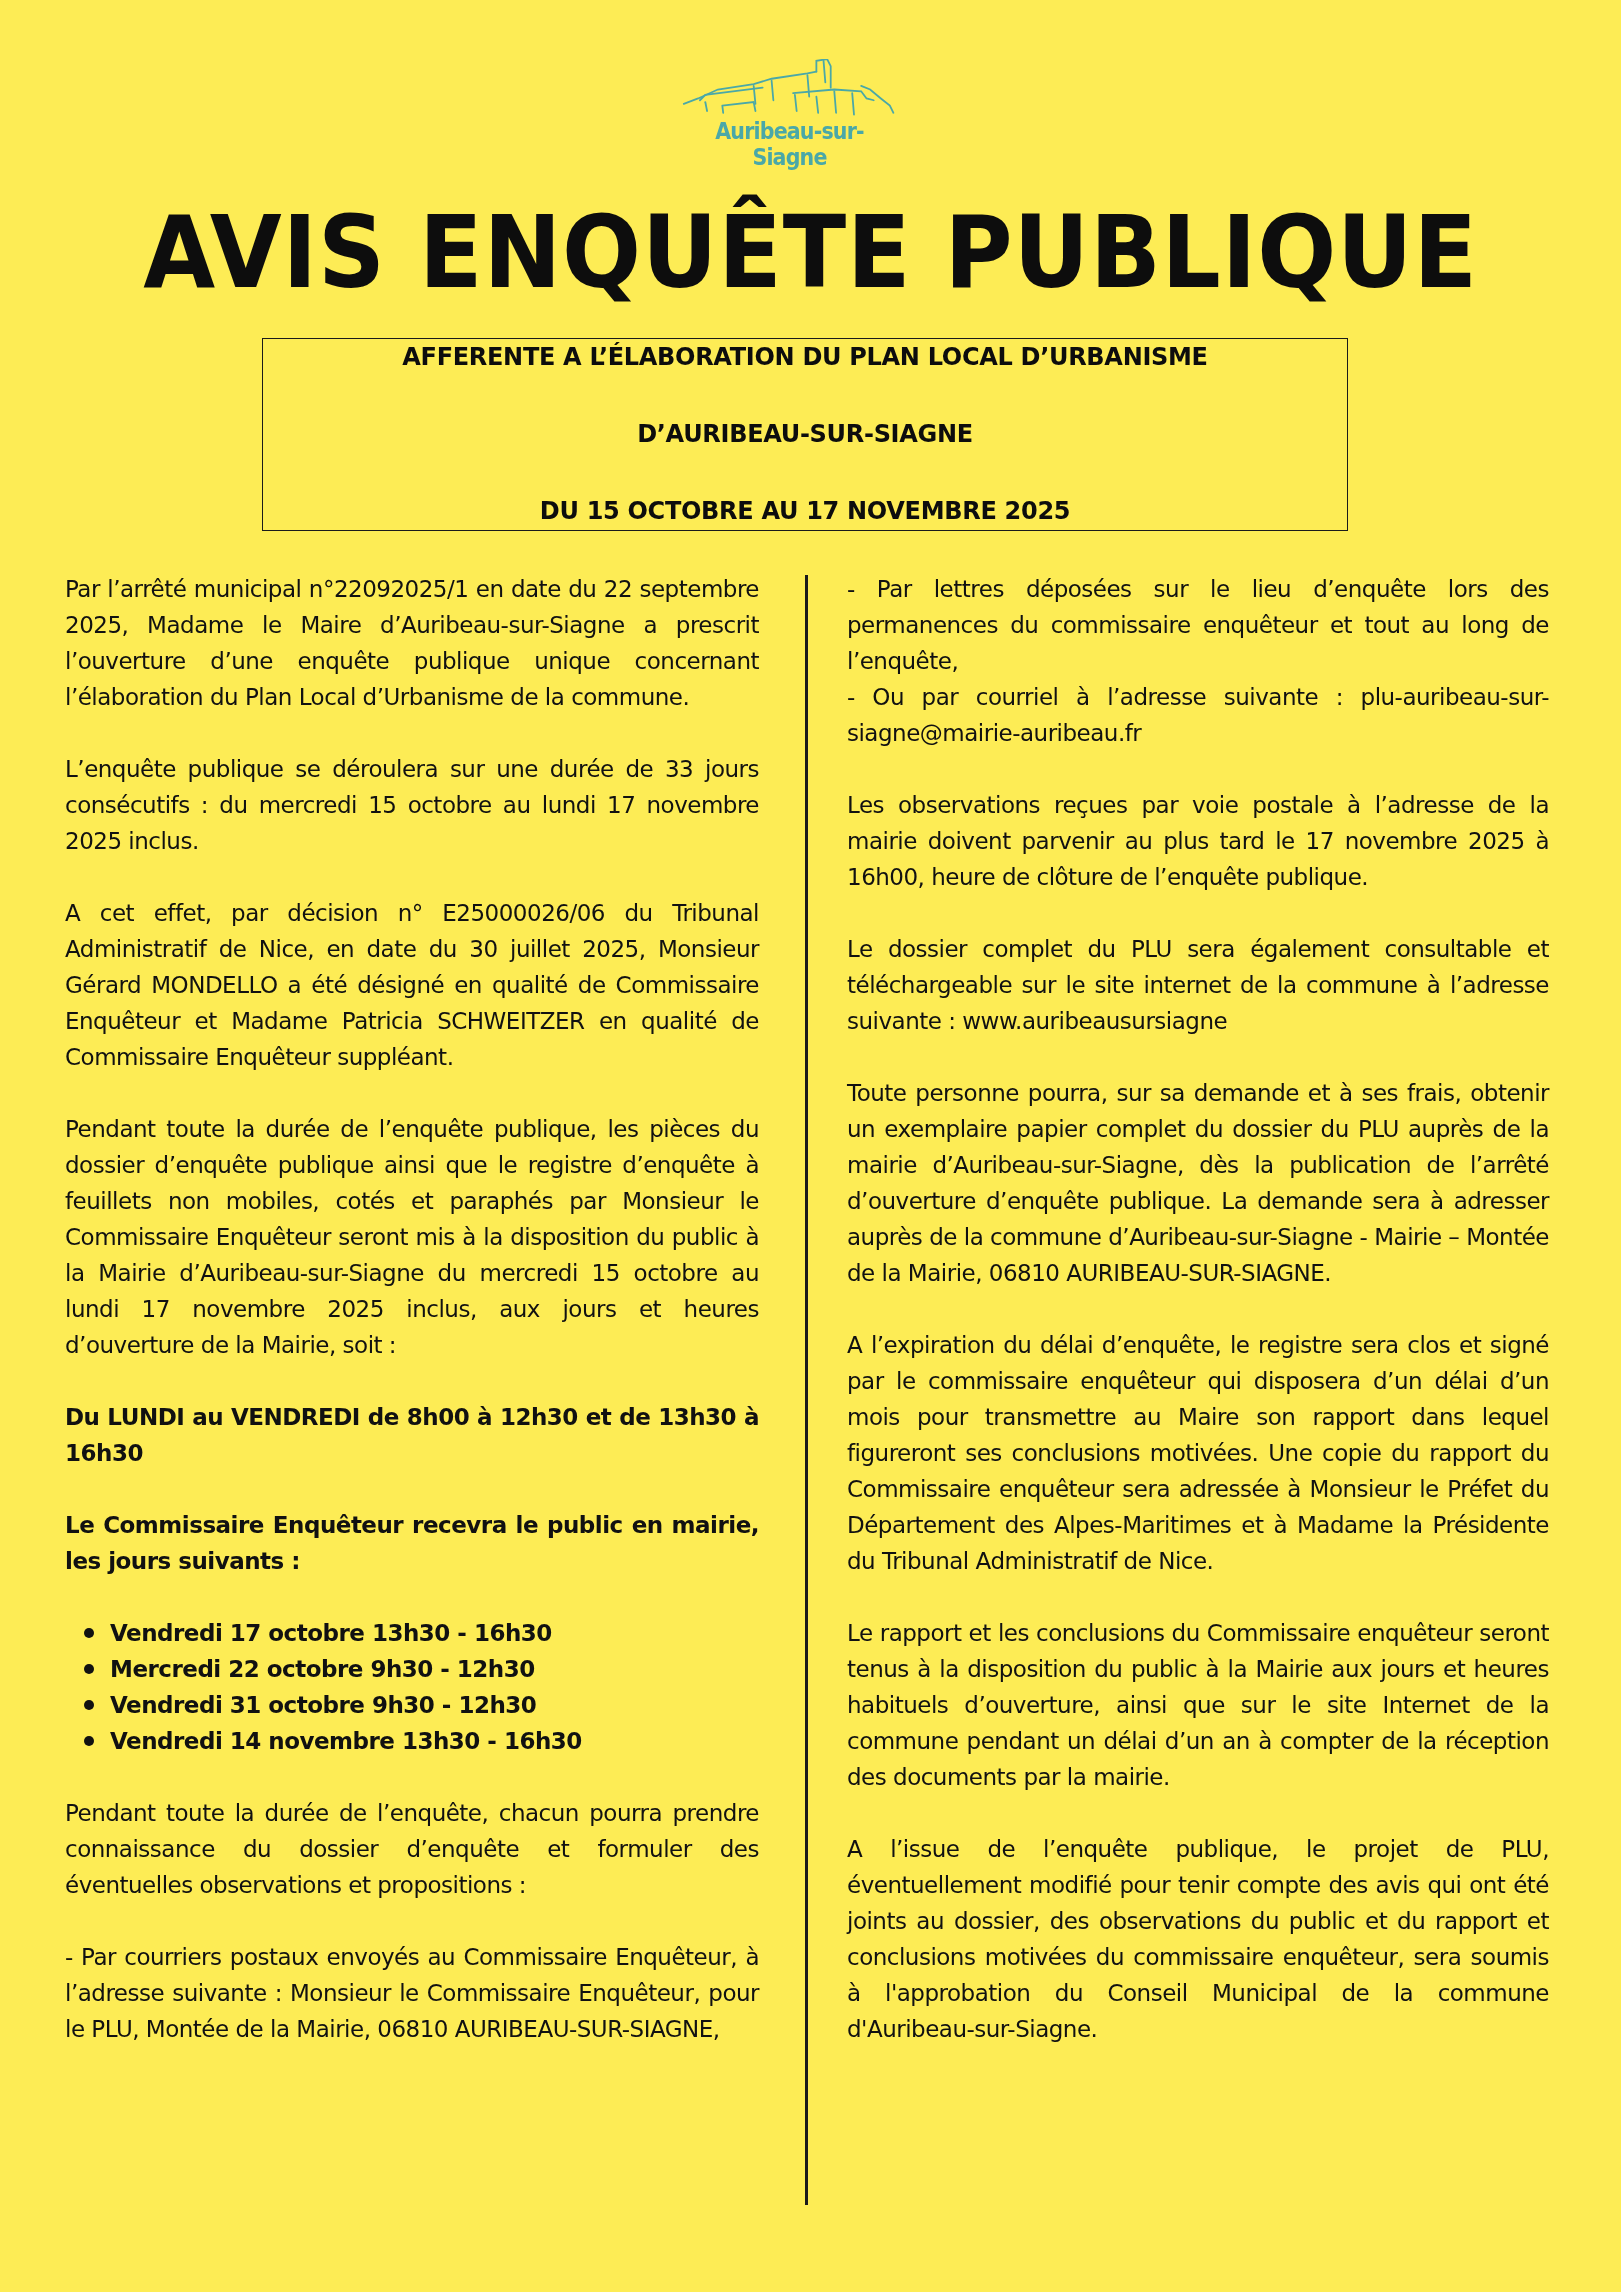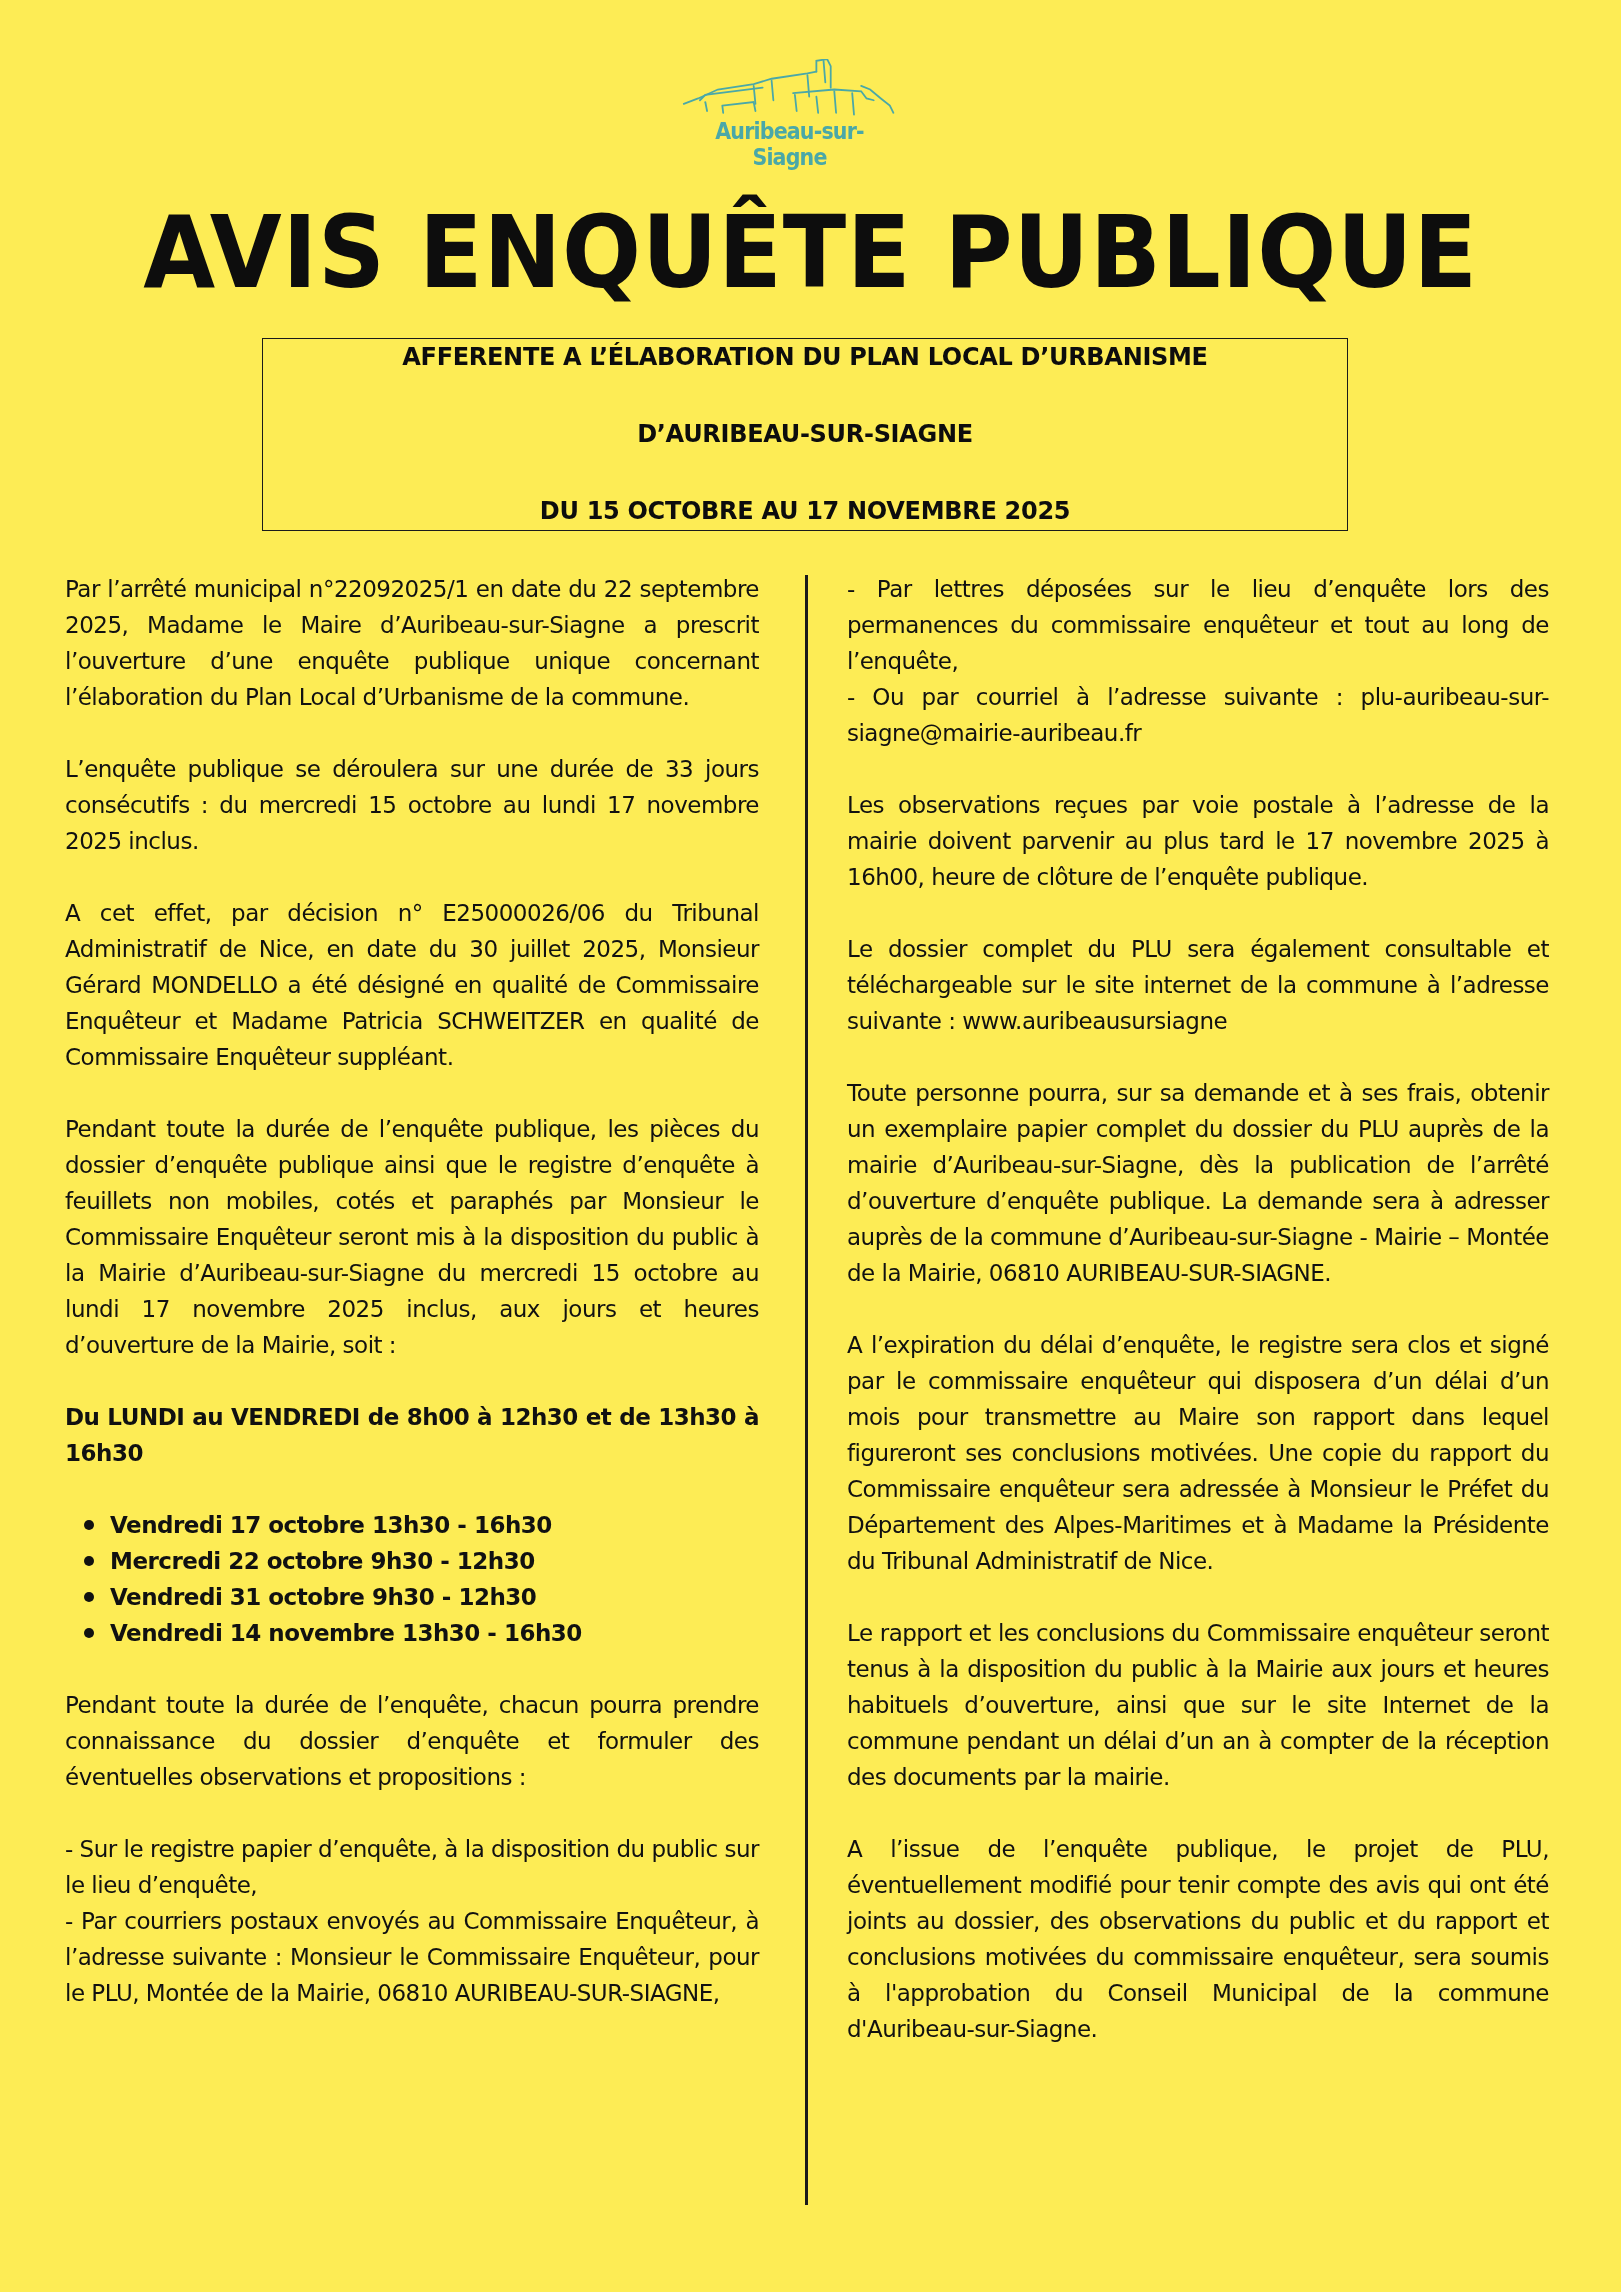--- a/index.html
+++ b/index.html
@@ -85,28 +85,28 @@
   <div class="subtitle-line">D’AURIBEAU-SUR-SIAGNE</div>
   <div class="subtitle-line">DU 15 OCTOBRE AU 17 NOVEMBRE 2025</div>
 </div>
 
 <div class="col col-left">
   <p class="para">Par l’arrêté municipal n°22092025/1 en date du 22 septembre 2025, Madame le Maire d’Auribeau-sur-Siagne a prescrit l’ouverture d’une enquête publique unique concernant l’élaboration du Plan Local d’Urbanisme de la commune.</p>
   <p class="para">L’enquête publique se déroulera sur une durée de 33 jours consécutifs : du mercredi 15 octobre au lundi 17 novembre 2025 inclus.</p>
   <p class="para">A cet effet, par décision n° E25000026/06 du Tribunal Administratif de Nice, en date du 30 juillet 2025, Monsieur Gérard MONDELLO a été désigné en qualité de Commissaire Enquêteur et Madame Patricia SCHWEITZER en qualité de Commissaire Enquêteur suppléant.</p>
   <p class="para">Pendant toute la durée de l’enquête publique, les pièces du dossier d’enquête publique ainsi que le registre d’enquête à feuillets non mobiles, cotés et paraphés par Monsieur le Commissaire Enquêteur seront mis à la disposition du public à la Mairie d’Auribeau-sur-Siagne du mercredi 15 octobre au lundi 17 novembre 2025 inclus, aux jours et heures d’ouverture de la Mairie, soit :</p>
   <p class="para bold">Du LUNDI au VENDREDI de 8h00 à 12h30 et de 13h30 à 16h30</p>
+  <p class="para bold">Le Commissaire Enquêteur recevra le public en mairie, les jours suivants :</p>
   <ul class="bullets">
     <li><span class="dot"></span><span>Vendredi 17 octobre 13h30 - 16h30</span></li>
     <li><span class="dot"></span><span>Mercredi 22 octobre 9h30 - 12h30</span></li>
     <li><span class="dot"></span><span>Vendredi 31 octobre 9h30 - 12h30</span></li>
     <li><span class="dot"></span><span>Vendredi 14 novembre 13h30 - 16h30</span></li>
   </ul>
   <p class="para">Pendant toute la durée de l’enquête, chacun pourra prendre connaissance du dossier d’enquête et formuler des éventuelles observations et propositions :</p>
-  <p class="para tight">- Sur le registre papier d’enquête, à la disposition du public sur le lieu d’enquête,</p>
   <p class="para tight">- Par courriers postaux envoyés au Commissaire Enquêteur, à l’adresse suivante : Monsieur le Commissaire Enquêteur, pour le PLU, Montée de la Mairie, 06810 AURIBEAU-SUR-SIAGNE,</p>
 </div>
 
 <div class="divider"></div>
 
 <div class="col col-right">
   <p class="para tight">- Par lettres déposées sur le lieu d’enquête lors des permanences du commissaire enquêteur et tout au long de l’enquête,</p>
   <p class="para"><span>- Ou par courriel à l’adresse suivante : </span><span>plu-auribeau-sur-siagne@mairie-auribeau.fr</span></p>
   <p class="para">Les observations reçues par voie postale à l’adresse de la mairie doivent parvenir au plus tard le 17 novembre 2025 à 16h00, heure de clôture de l’enquête publique.</p>
   <p class="para"><span>Le dossier complet du PLU sera également consultable et téléchargeable sur le site internet de la commune à l’adresse suivante : </span><span>www.auribeausursiagne</span></p>

